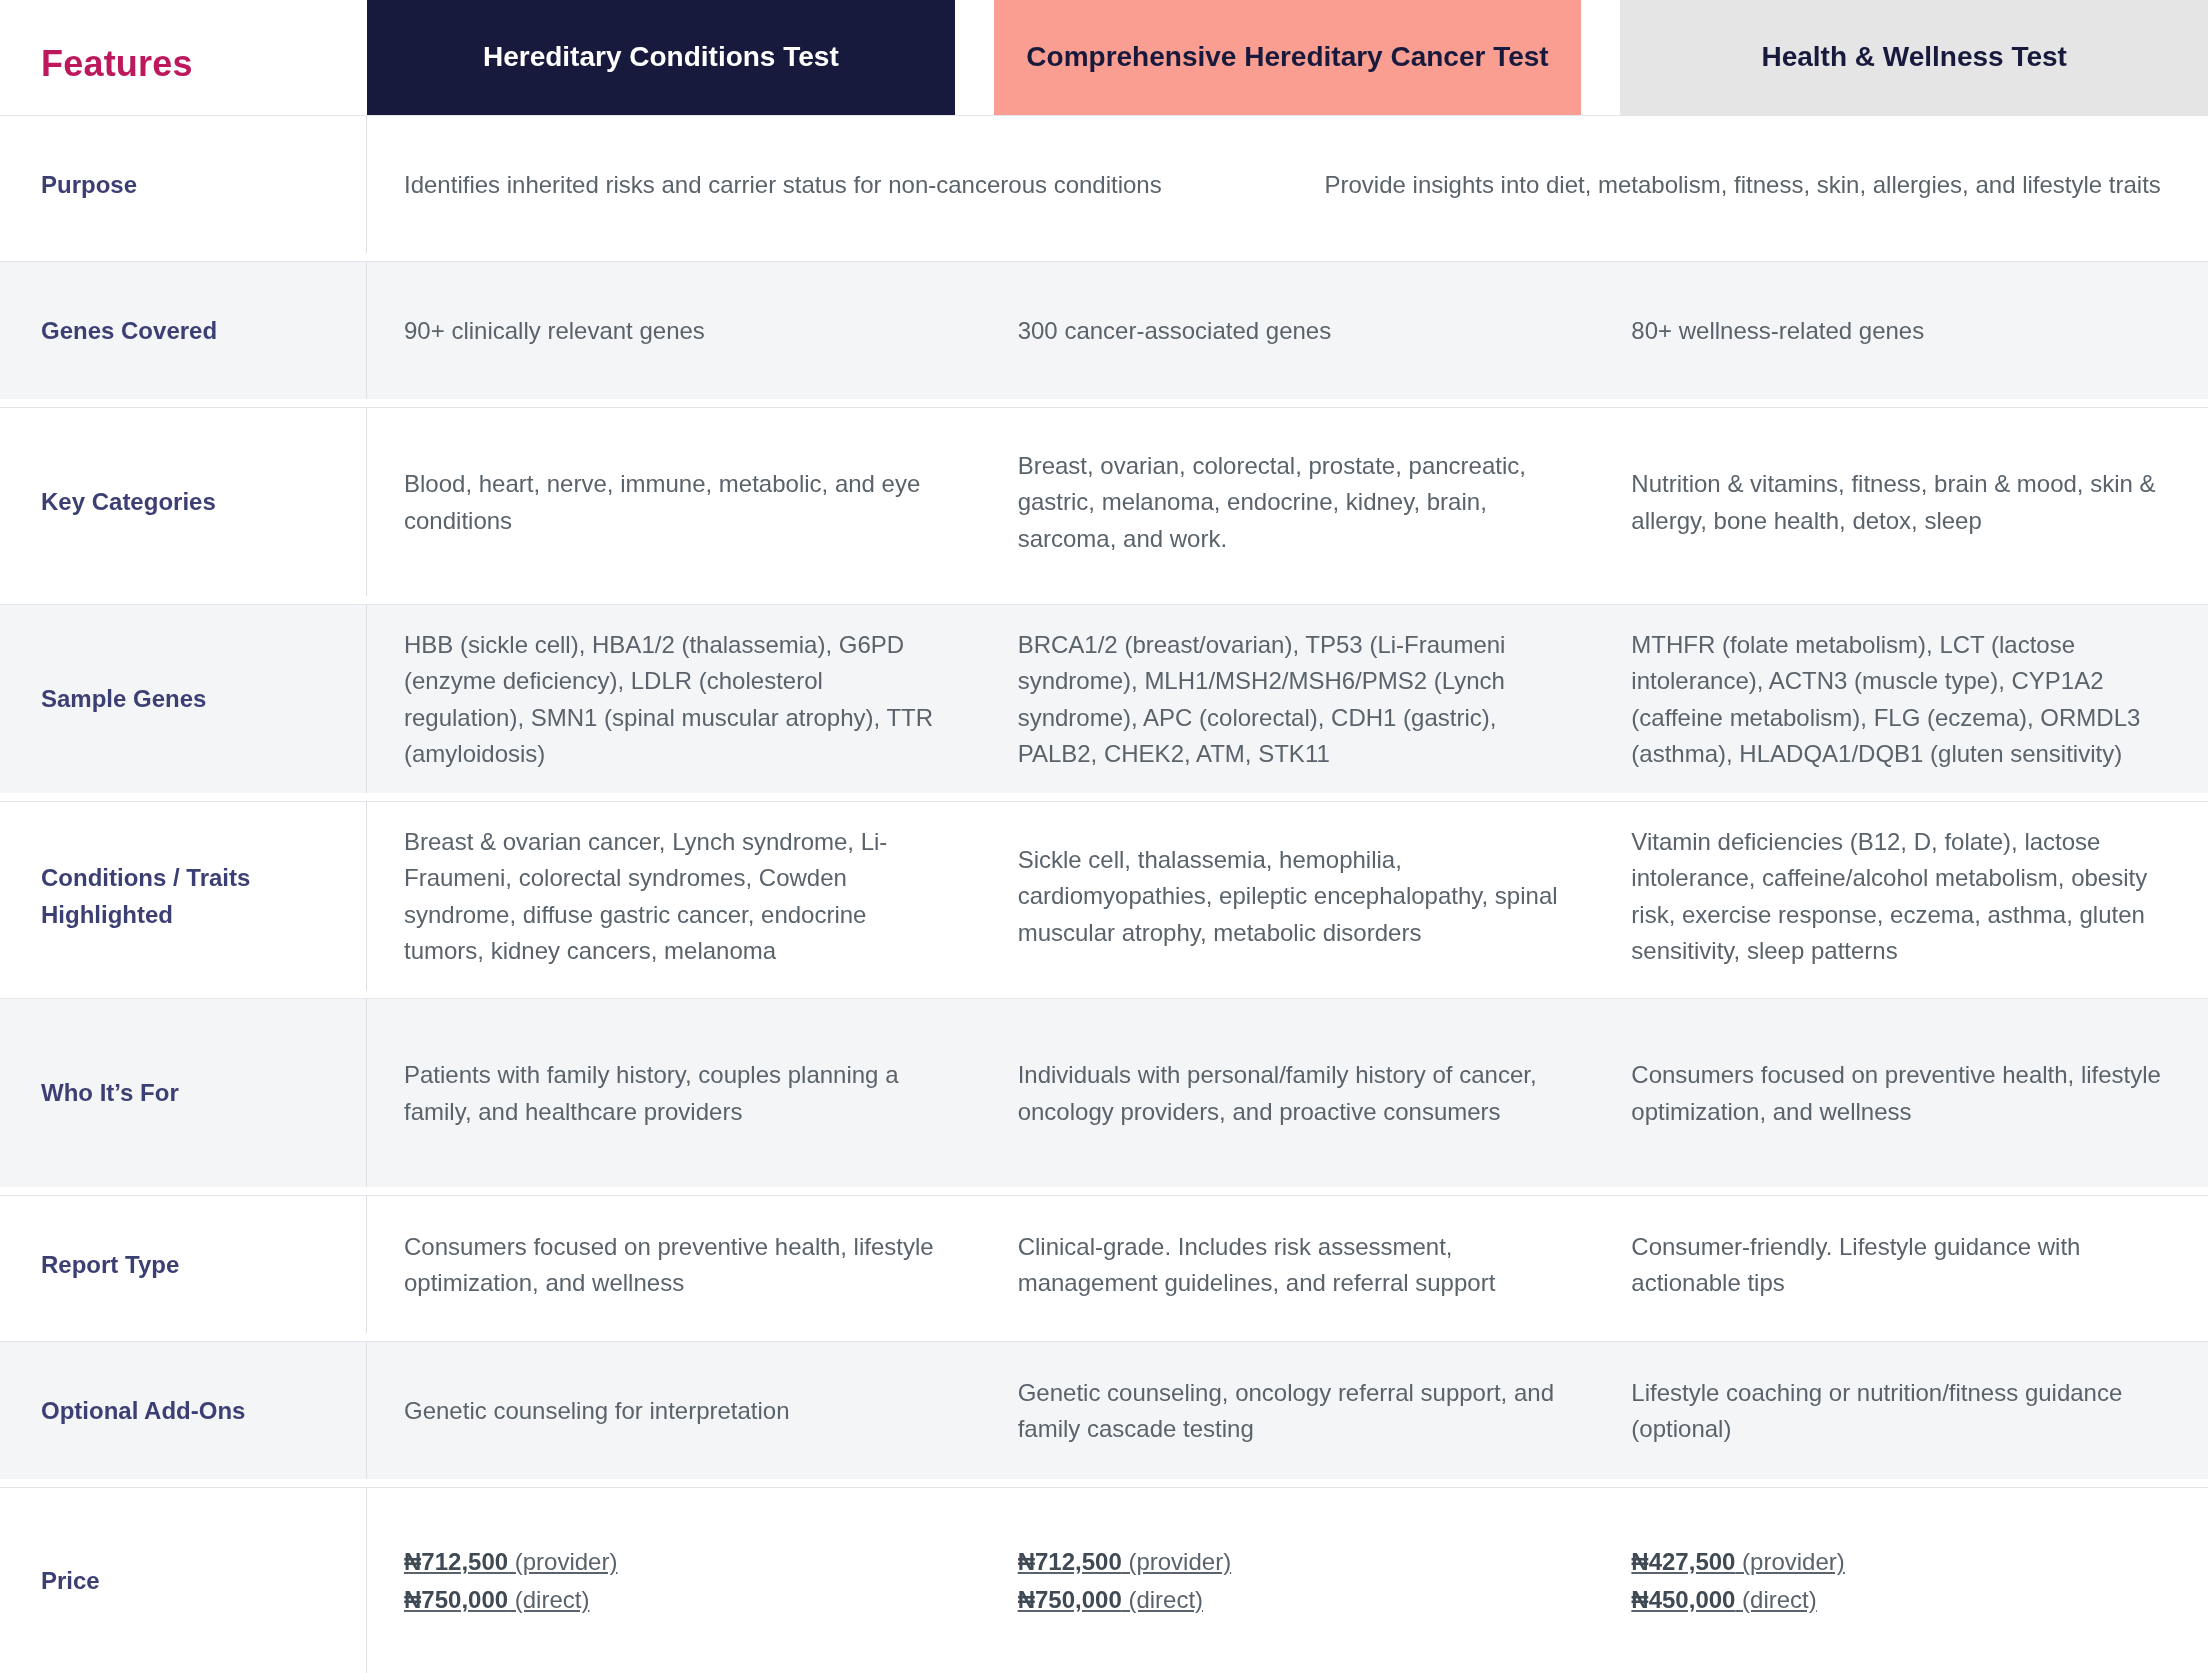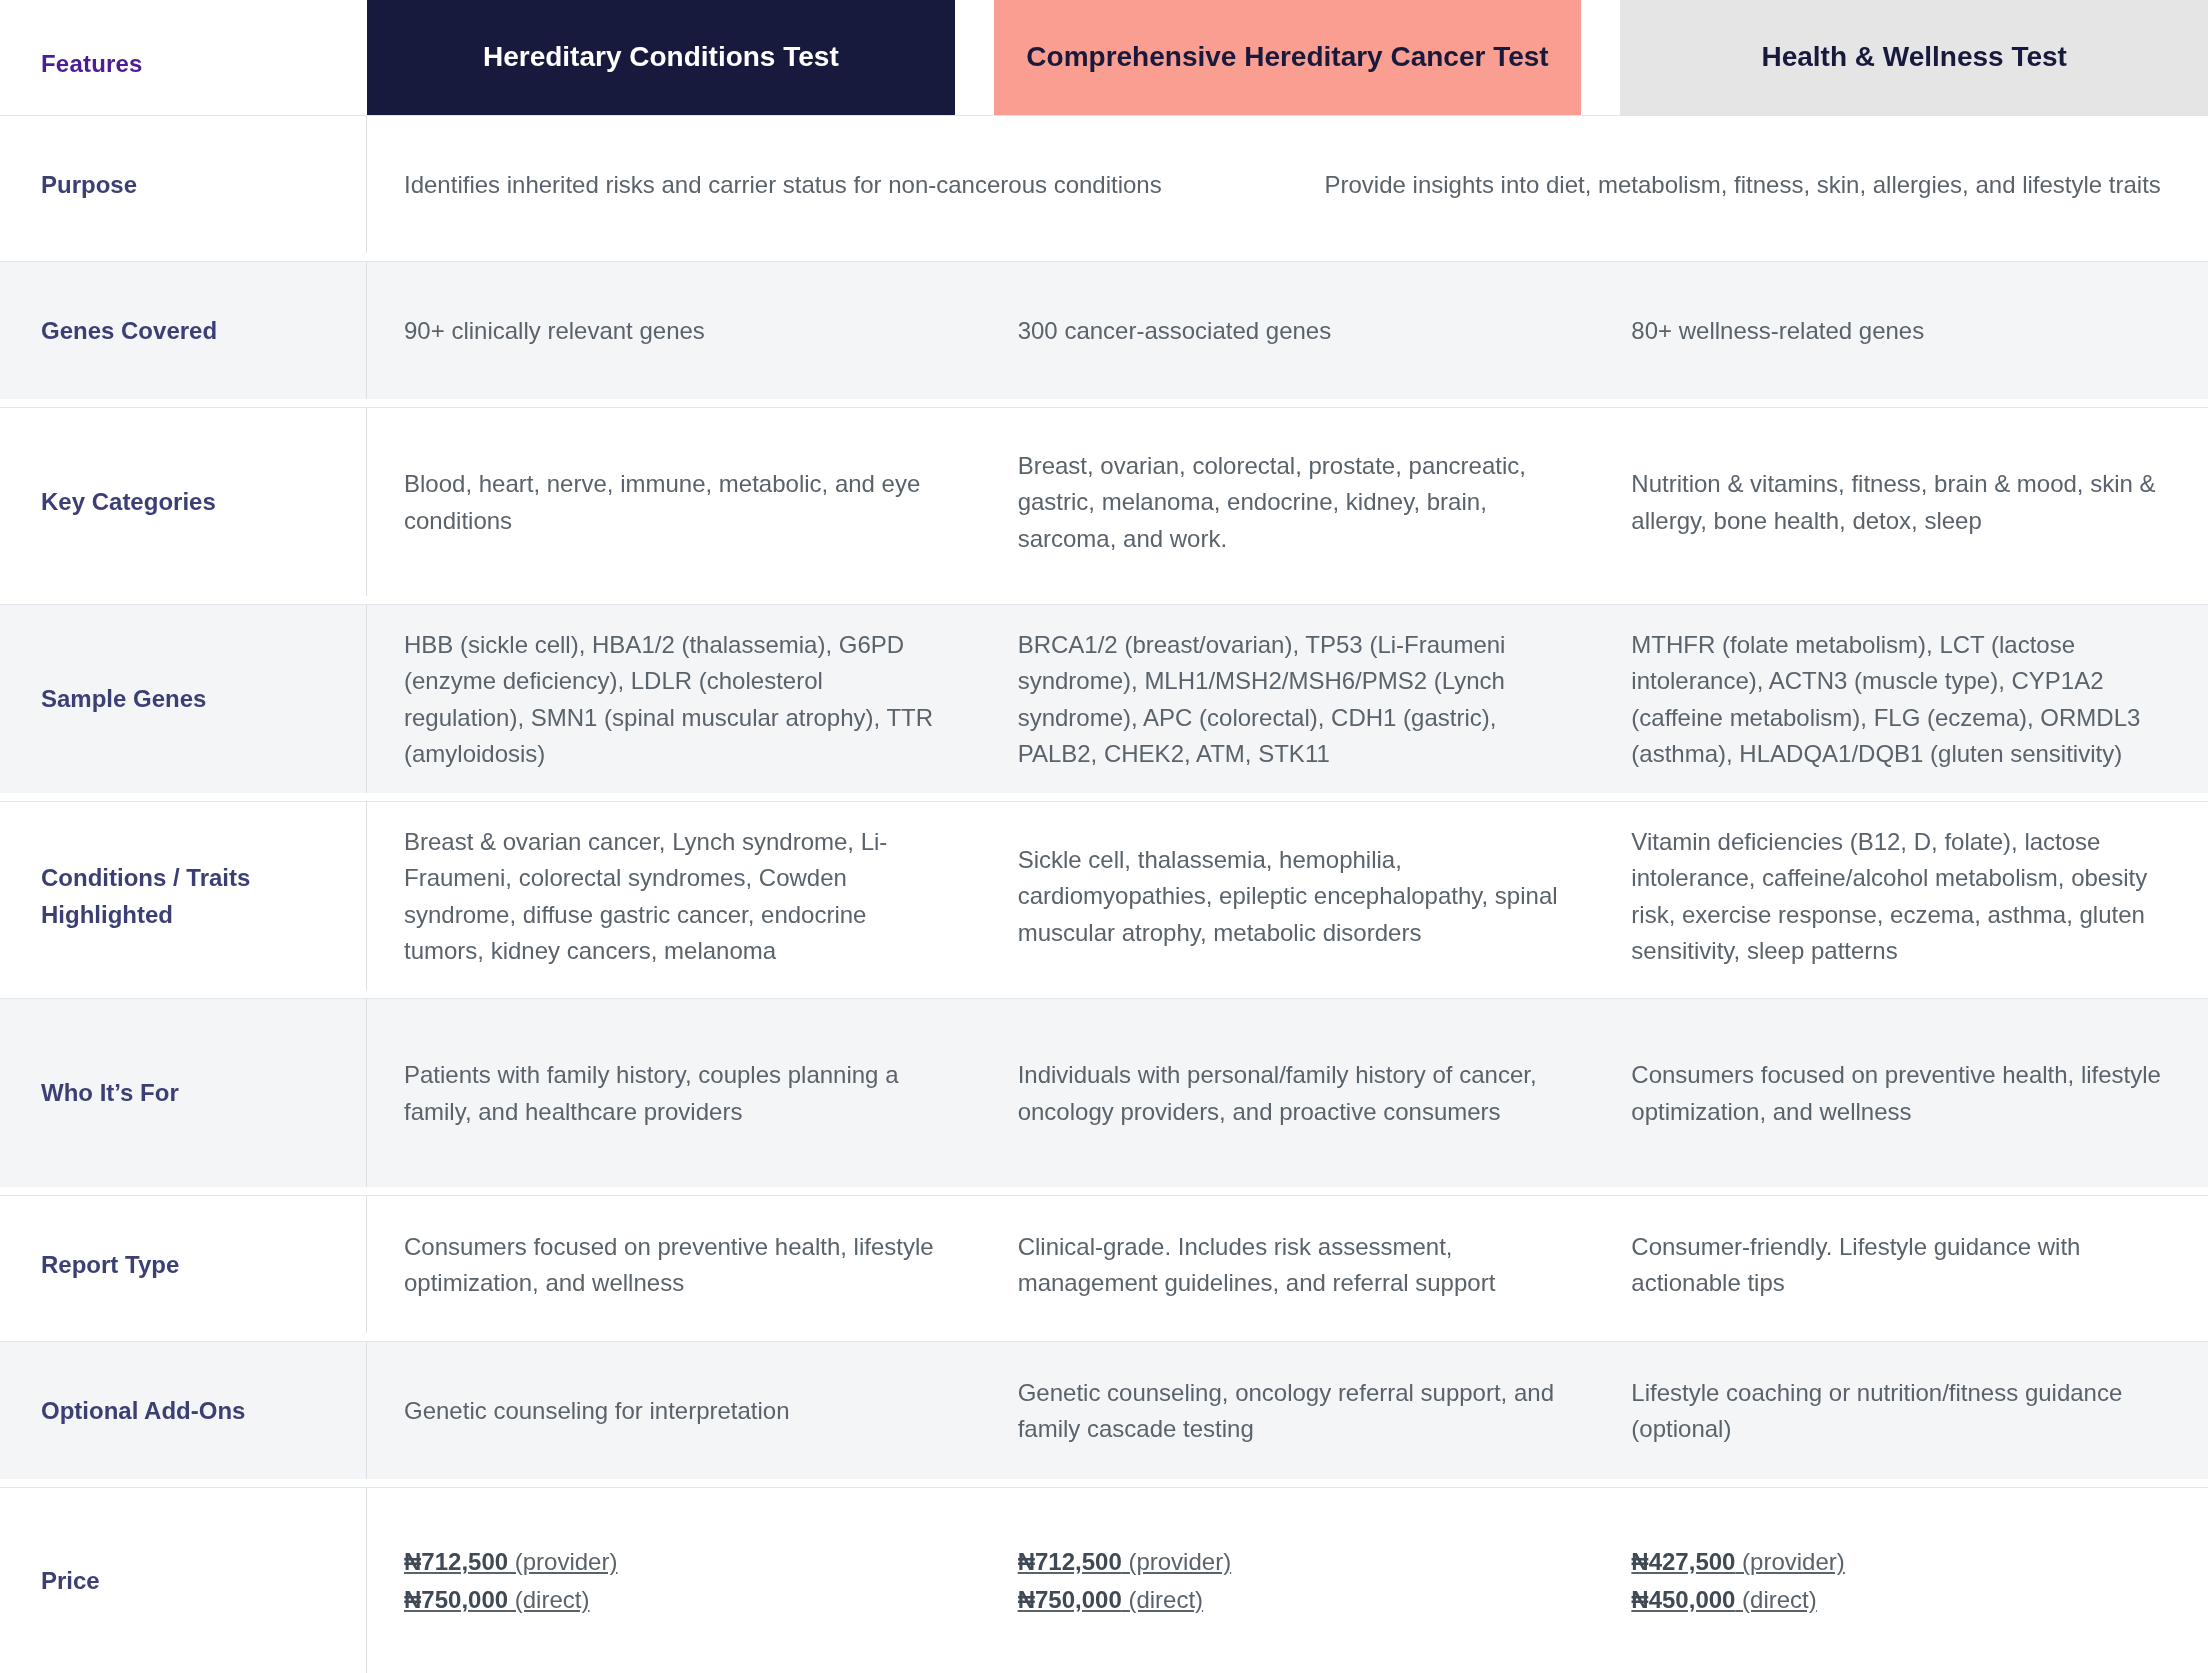--- a/index.html
+++ b/index.html
@@ -31,23 +31,23 @@
   .header-features {
     width: 367px;
     flex: 0 0 367px;
     display: flex;
     align-items: center;
     padding-left: 41px;
     background: #ffffff;
   }
 
   .header-features-label {
-    font-size: 24px;
+    font-size: 36px;
     font-weight: 700;
-    color: #4c1d95;
+    color: #be185d;
     letter-spacing: 0.2px;
     margin-top: 12px;
   }
 
   .header-spacer {
     flex: 0 0 39px;
     background: #ffffff;
   }
 
   .header-cell {

